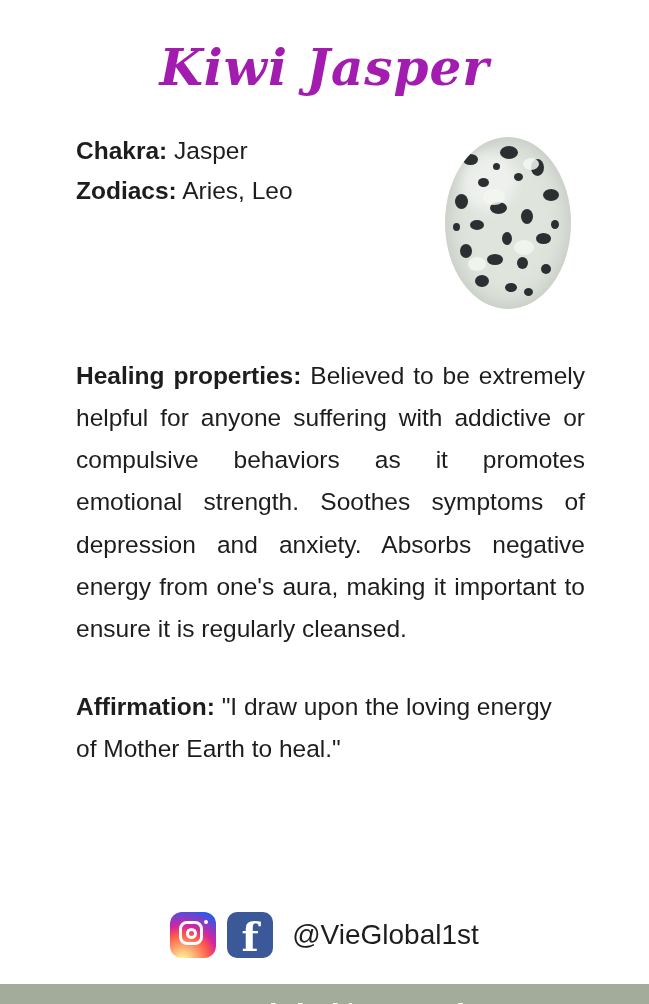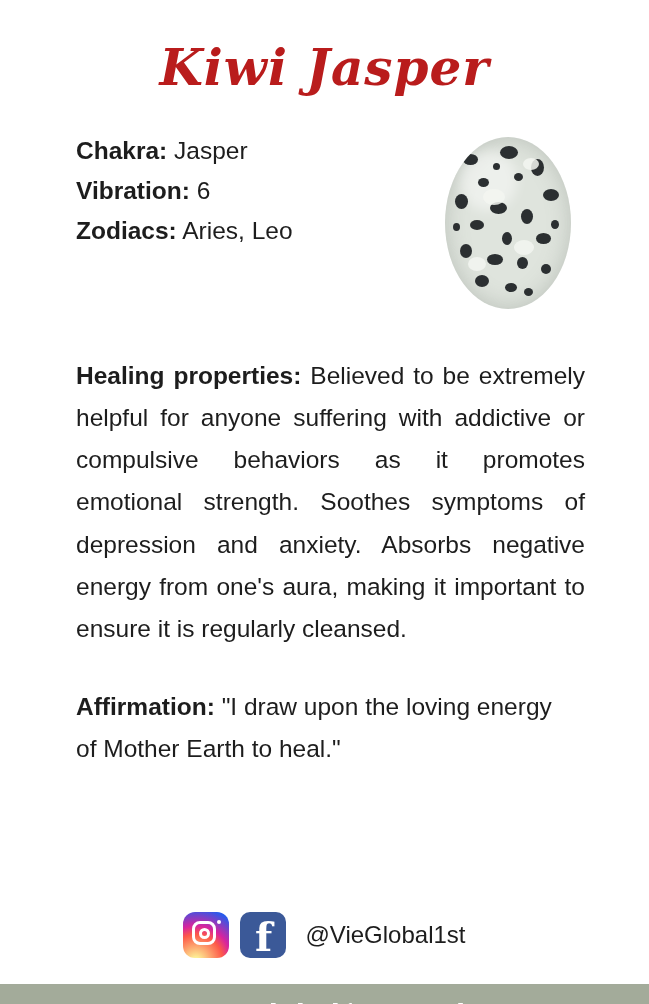--- a/index.html
+++ b/index.html
@@ -23,21 +23,21 @@
   }
   
   .title {
     text-align: center;
     margin-top: 40px;
     font-family: "DejaVu Serif", serif;
     font-size: 50px;
     font-style: italic;
     font-weight: bold;
     letter-spacing: 1px;
-    color: #b91c1c;
+    color: #a21caf;
     line-height: 1.1;
   }
   
   .info-row {
     position: relative;
     margin-top: 36px;
     padding: 0 0 0 76px;
     min-height: 190px;
   }
   .attr-list {
@@ -155,21 +155,21 @@
     left: 0; right: 0;
     bottom: -2px;
     text-align: center;
     color: #fff;
     font-family: "DejaVu Serif", serif;
     font-weight: bold;
     font-size: 40px;
     line-height: 46px;
   }
   .handle {
-    font-size: 24px;
+    font-size: 28px;
     color: #1d1d1d;
     margin-left: 8px;
   }
   
   .footer {
     position: absolute;
     left: 0;
     right: 0;
     bottom: 0;
     height: 60px;
@@ -190,24 +190,20 @@
 
 <div class="card">
 
   <div class="title">Kiwi Jasper</div>
 
   <div class="info-row">
     <div class="attr-list">
       <div class="attr">
         <span class="k">Chakra:</span>
         <span>Jasper</span>
-      </div>
-      <div class="attr">
-        <span class="k">Vibration:</span>
-        <span>6</span>
       </div>
       <div class="attr">
         <span class="k">Zodiacs:</span>
         <span>Aries, Leo</span>
       </div>
     </div>
 
     <div class="stone">
       <div class="sheen"></div>
       <div class="speck" style="left:14%;top:10%;width:15px;height:11px;"></div>

